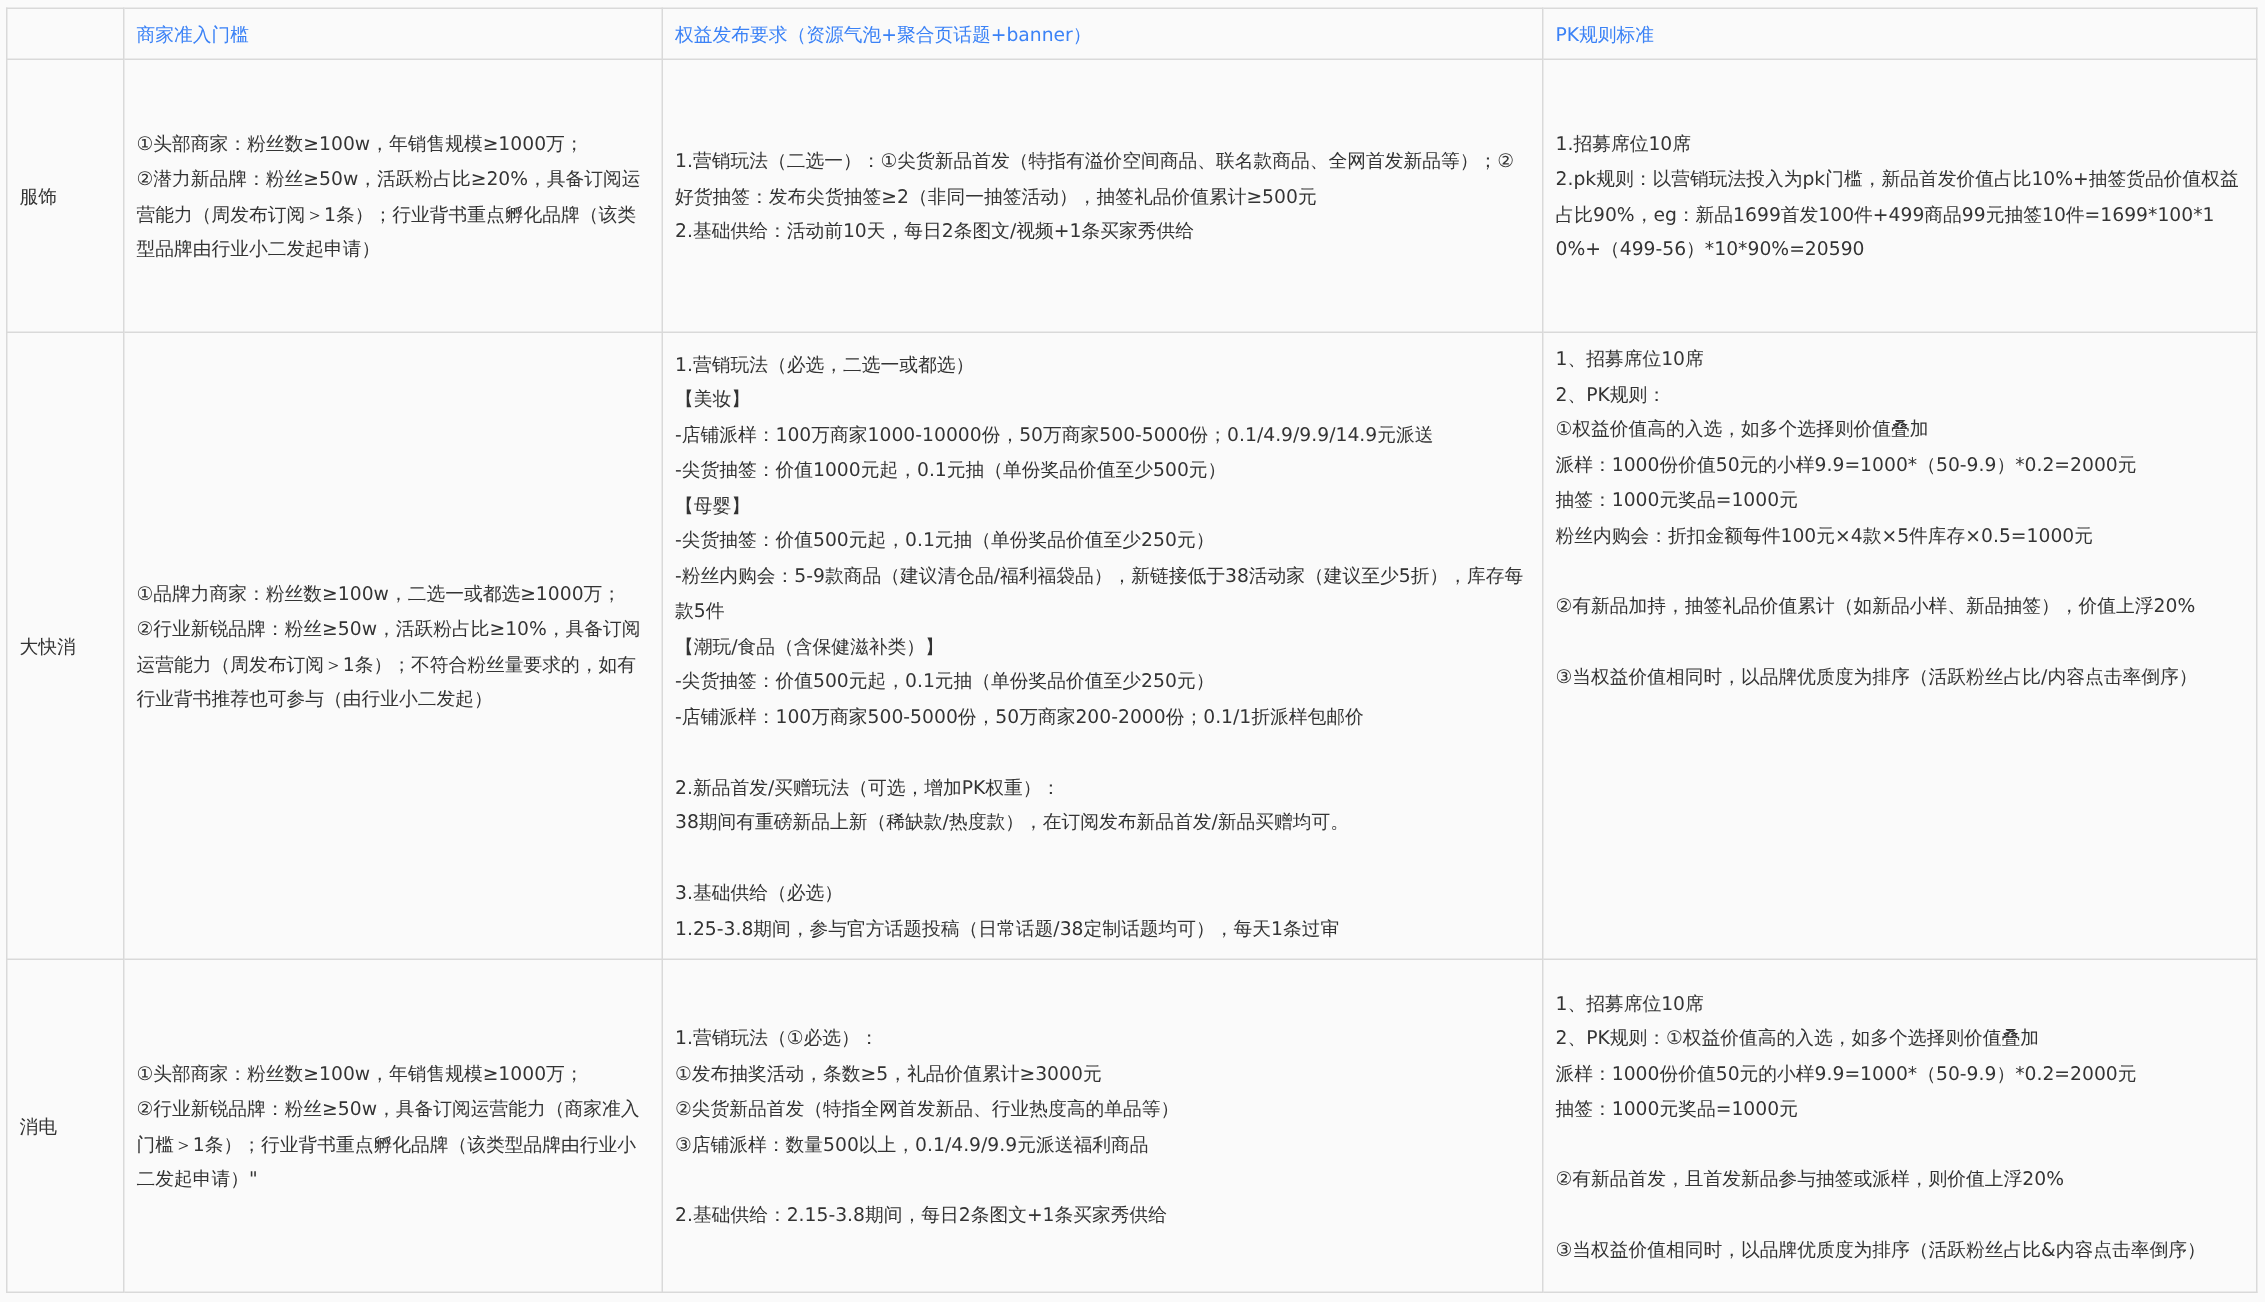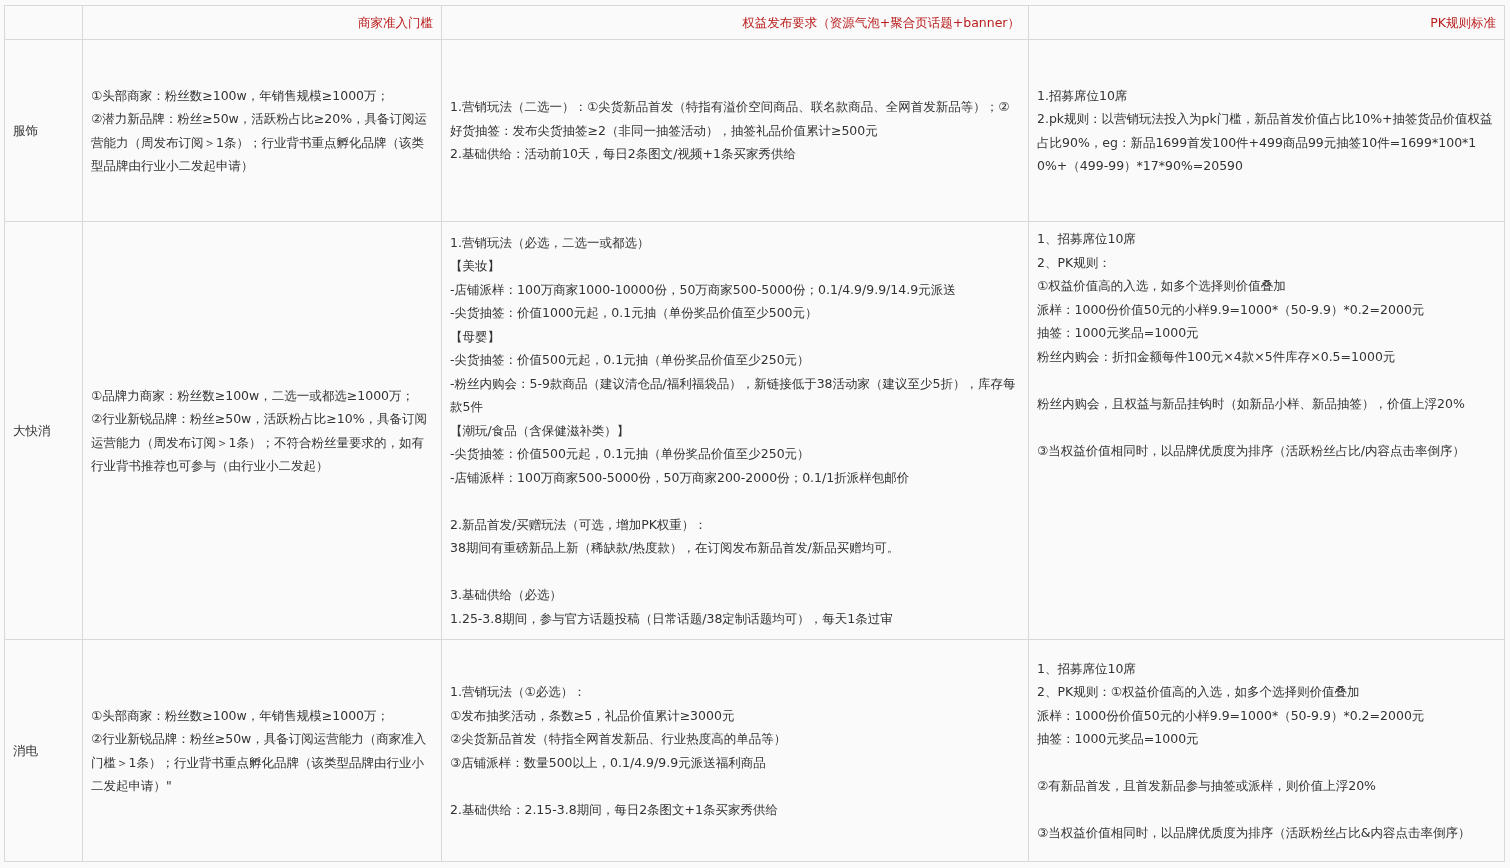--- a/index.html
+++ b/index.html
@@ -12,21 +12,21 @@
   table.grid td, table.grid th {
     border: 1px solid #d9d9d9;
     vertical-align: middle;
     font-size: 12.5px;
     line-height: 23.5px;
     font-weight: normal;
     padding: 0 8px;
     white-space: normal;
     word-break: break-all;
   }
-  table.grid th { height: 33px; text-align: right; color: #b91c1c; }
+  table.grid th { height: 33px; text-align: left; color: #3b82f6; }
   td.cat { padding-left: 7px; }
   .line { display: block; min-height: 23.5px; }
   .blank { display: block; height: 23.5px; }
   tr.r1 td { height: 181px; }
   tr.r2 td { height: 412px; }
   tr.r3 td { height: 221px; }
 </style>
 </head>
 <body>
 
@@ -52,21 +52,21 @@
       <td>
         <span class="line">①头部商家：粉丝数≥100w，年销售规模≥1000万；</span>
         <span class="line">②潜力新品牌：粉丝≥50w，活跃粉占比≥20%，具备订阅运营能力（周发布订阅＞1条）；行业背书重点孵化品牌（该类型品牌由行业小二发起申请）</span>
       </td>
       <td>
         <span class="line">1.营销玩法（二选一）：①尖货新品首发（特指有溢价空间商品、联名款商品、全网首发新品等）；②好货抽签：发布尖货抽签≥2（非同一抽签活动），抽签礼品价值累计≥500元</span>
         <span class="line">2.基础供给：活动前10天，每日2条图文/视频+1条买家秀供给</span>
       </td>
       <td>
         <span class="line">1.招募席位10席</span>
-        <span class="line">2.pk规则：以营销玩法投入为pk门槛，新品首发价值占比10%+抽签货品价值权益占比90%，eg：新品1699首发100件+499商品99元抽签10件=1699*100*10%+（499-99）*17*90%=20590</span>
+        <span class="line">2.pk规则：以营销玩法投入为pk门槛，新品首发价值占比10%+抽签货品价值权益占比90%，eg：新品1699首发100件+499商品99元抽签10件=1699*100*10%+（499-56）*10*90%=20590</span>
       </td>
     </tr>
 
     <tr class="r2">
       <td class="cat">大快消</td>
       <td>
         <span class="line">①品牌力商家：粉丝数≥100w，二选一或都选≥1000万；</span>
         <span class="line">②行业新锐品牌：粉丝≥50w，活跃粉占比≥10%，具备订阅运营能力（周发布订阅＞1条）；不符合粉丝量要求的，如有行业背书推荐也可参与（由行业小二发起）</span>
       </td>
       <td>
@@ -88,21 +88,21 @@
         <span class="line">1.25-3.8期间，参与官方话题投稿（日常话题/38定制话题均可），每天1条过审</span>
       </td>
       <td style="vertical-align:top; padding-top:5px;">
         <span class="line">1、招募席位10席</span>
         <span class="line">2、PK规则：</span>
         <span class="line">①权益价值高的入选，如多个选择则价值叠加</span>
         <span class="line">派样：1000份价值50元的小样9.9=1000*（50-9.9）*0.2=2000元</span>
         <span class="line">抽签：1000元奖品=1000元</span>
         <span class="line">粉丝内购会：折扣金额每件100元×4款×5件库存×0.5=1000元</span>
         <span class="blank"></span>
-        <span class="line">粉丝内购会，且权益与新品挂钩时（如新品小样、新品抽签），价值上浮20%</span>
+        <span class="line">②有新品加持，抽签礼品价值累计（如新品小样、新品抽签），价值上浮20%</span>
         <span class="blank"></span>
         <span class="line">③当权益价值相同时，以品牌优质度为排序（活跃粉丝占比/内容点击率倒序）</span>
       </td>
     </tr>
 
     <tr class="r3">
       <td class="cat">消电</td>
       <td>
         <span class="line">①头部商家：粉丝数≥100w，年销售规模≥1000万；</span>
         <span class="line">②行业新锐品牌：粉丝≥50w，具备订阅运营能力（商家准入门槛＞1条）；行业背书重点孵化品牌（该类型品牌由行业小二发起申请）"</span>

